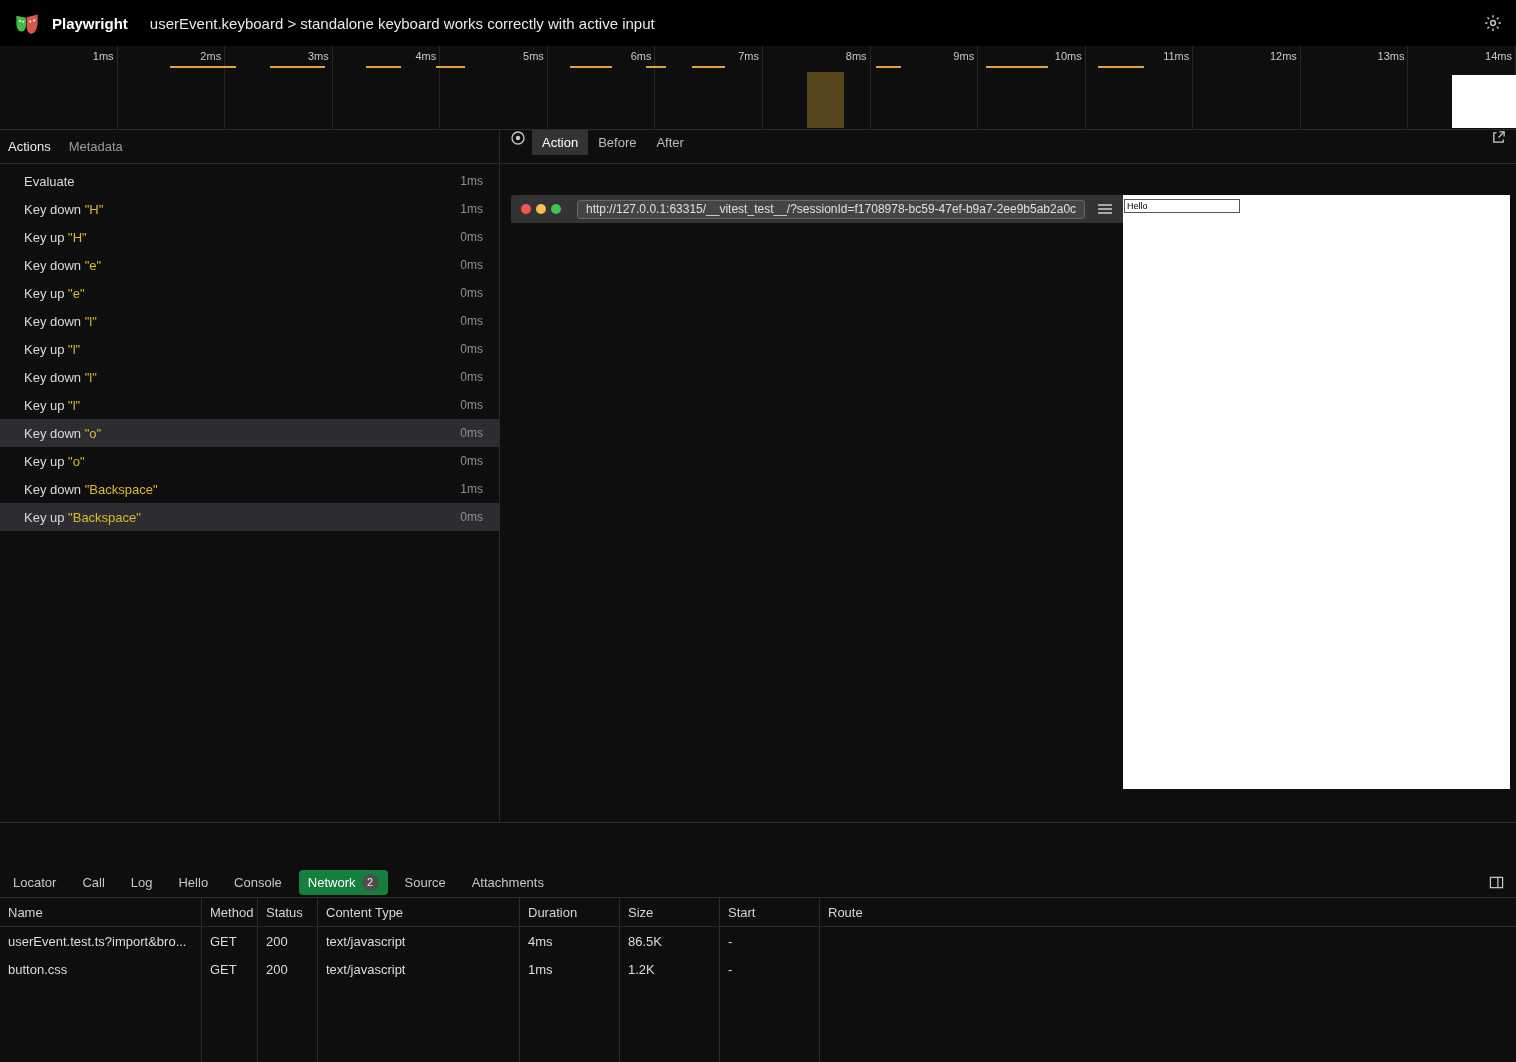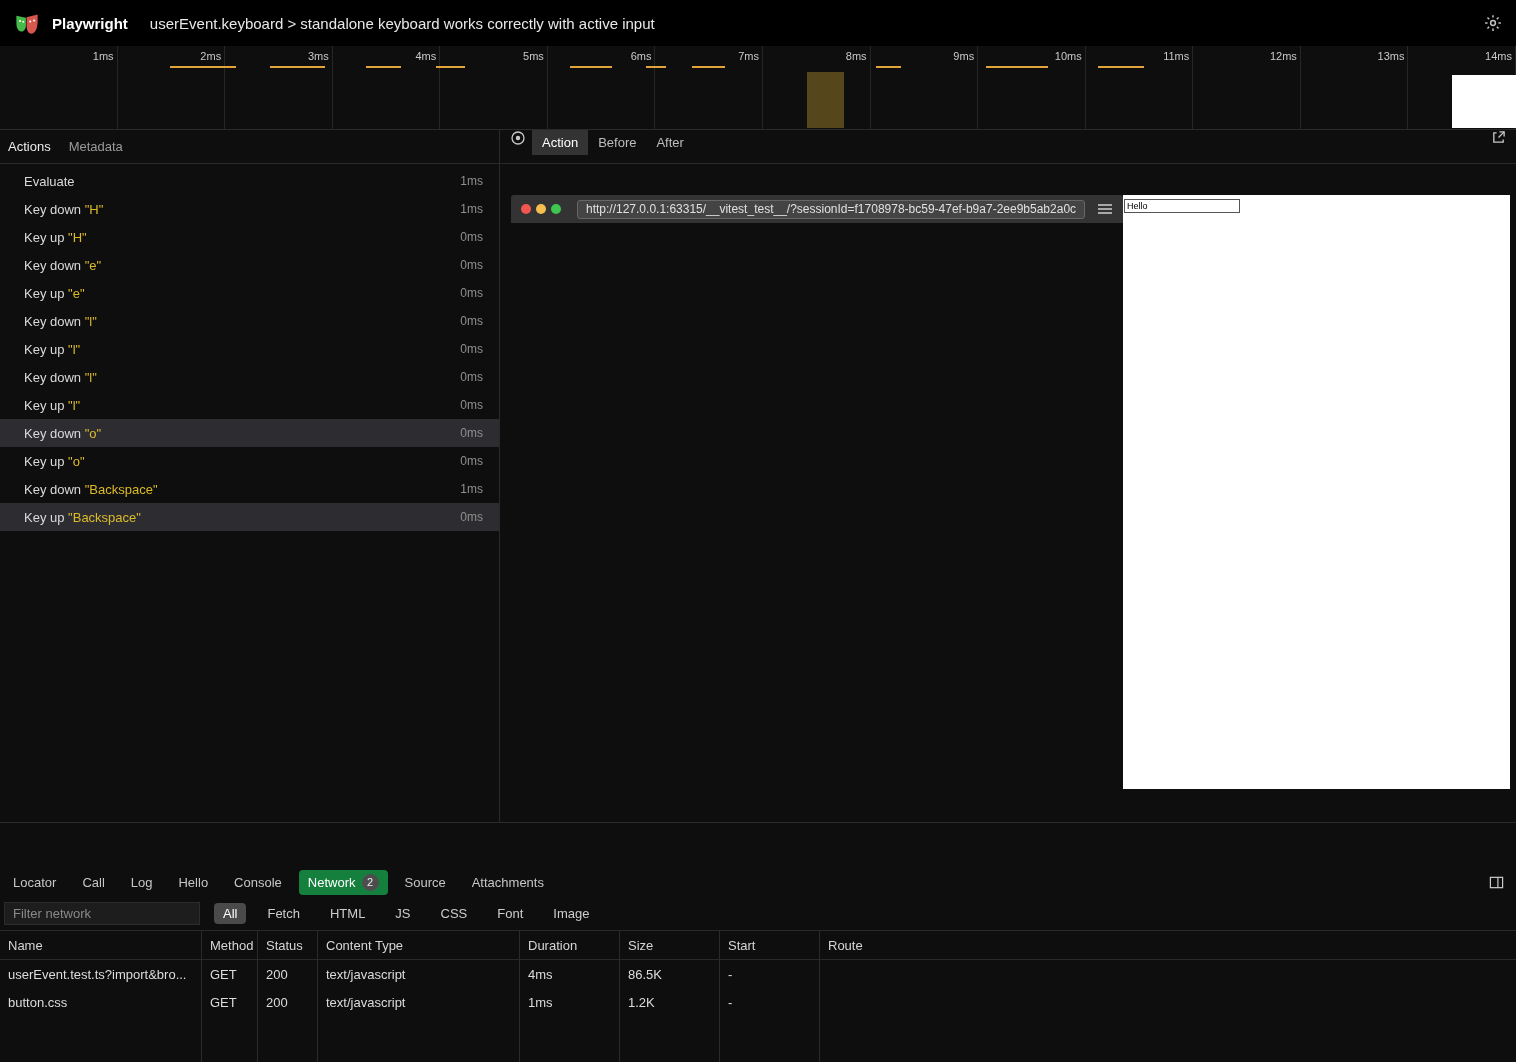--- a/index.html
+++ b/index.html
@@ -308,32 +308,20 @@
         </div>
         <span class="spacer"></span>
         <span class="panel-toggle">
           <svg width="15" height="15" viewBox="0 0 16 16" fill="none" stroke="#c9c9c9" stroke-width="1.3">
             <rect x="1.5" y="2.5" width="13" height="11"></rect>
             <line x1="9.5" y1="2.5" x2="9.5" y2="13.5"></line>
           </svg>
         </span>
       </div>
 
-    <div class="net-toolbar">
-      <input class="filter-input" placeholder="Filter network" style="">
-      <div class="chips">
-          <div class="chip selected">All</div>
-          <div class="chip">Fetch</div>
-          <div class="chip">HTML</div>
-          <div class="chip">JS</div>
-          <div class="chip">CSS</div>
-          <div class="chip">Font</div>
-          <div class="chip">Image</div>
-        </div>
-    </div>
 
     <div class="net-table">
       <div class="col-lines">
           <div style="left: 201px;"></div>
           <div style="left: 257px;"></div>
           <div style="left: 317px;"></div>
           <div style="left: 519px;"></div>
           <div style="left: 619px;"></div>
           <div style="left: 719px;"></div>
           <div style="left: 819px;"></div>

